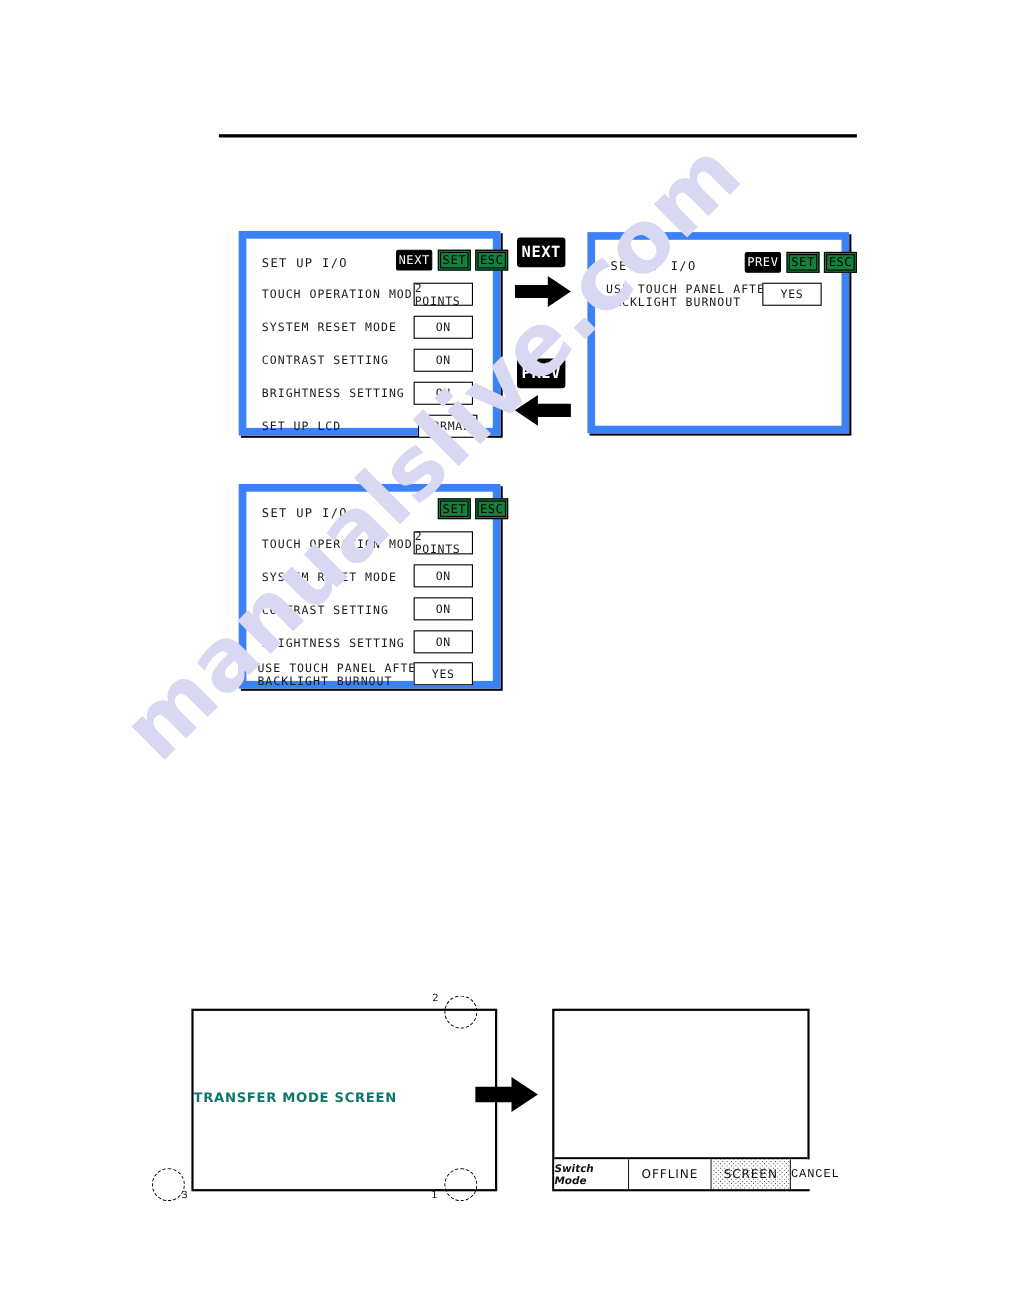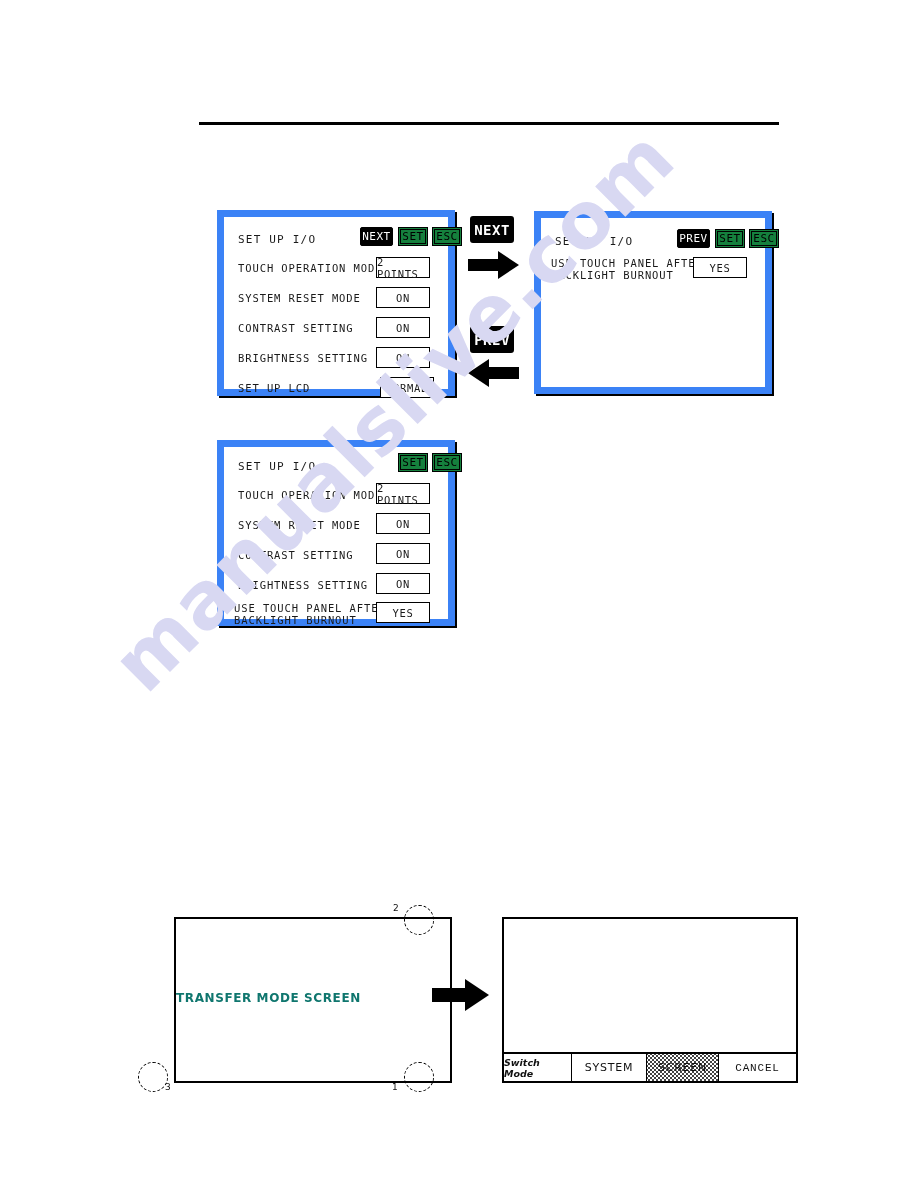--- a/index.html
+++ b/index.html
@@ -179,21 +179,21 @@
     font-size: 9px;
     color: #111;
     z-index: 4;
   }
 
   
   #mode-panel {
     position: absolute;
     left: 502px;
     top: 917px;
-    width: 296px;
+    width: 234px;
     height: 166px;
     box-sizing: border-box;
     border: 2px solid #000;
     background: #fff;
     z-index: 3;
     display: flex;
     flex-direction: column;
   }
   #mode-body { flex: 1 1 auto; }
   #mode-bar {
@@ -345,17 +345,17 @@
 <div class="corner-num" style="left:392px; top:1082px;">1</div>
 
 <svg class="arrow-svg" style="left:432px; top:978px;" width="58" height="34" viewBox="0 0 58 34">
   <path d="M0,10 L33,10 L33,1 L57,17 L33,33 L33,24 L0,24 Z" fill="#000"></path>
 </svg>
 
 <div id="mode-panel">
   <div id="mode-body"></div>
   <div id="mode-bar">
     <div class="mode-cell switch-mode">Switch Mode</div>
-    <div class="mode-cell offline">SYSTEM</div>
+    <div class="mode-cell offline">OFFLINE</div>
     <div class="mode-cell reset">SCREEN</div>
     <div class="mode-cell cancel">CANCEL</div>
   </div>
 </div>
 
 </body></html>

